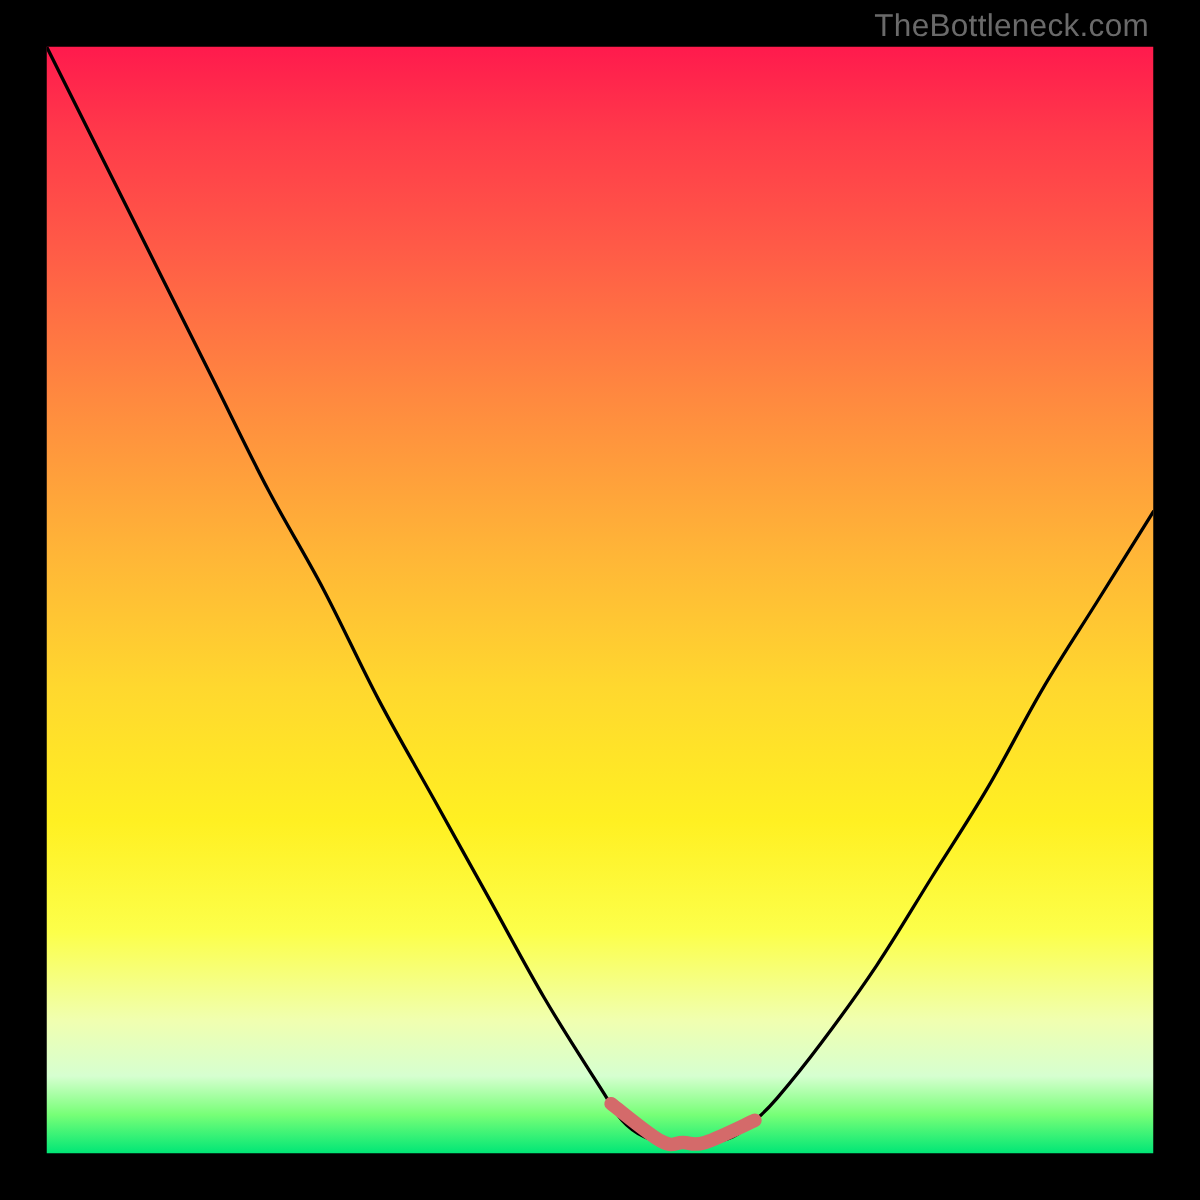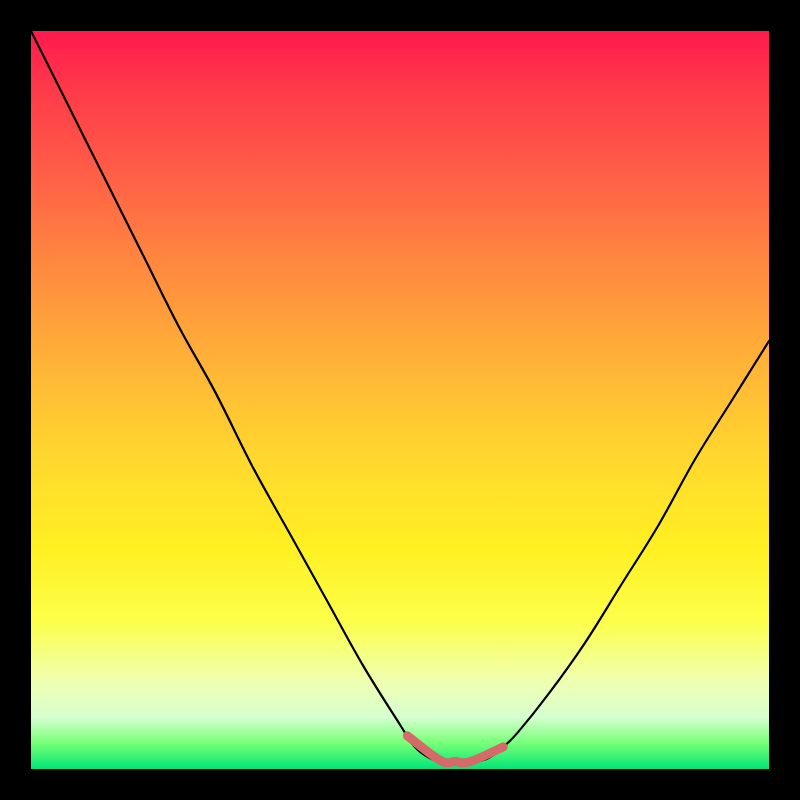--- a/index.html
+++ b/index.html
@@ -64,13 +64,14 @@
 <body>
 
 <div class="frame">
   <div class="plot">
     <div class="gradient"></div>
     <svg class="curve" viewBox="0 0 738 738" preserveAspectRatio="none">
       <path id="main-curve-path" d="M 0.00 0.00 C 6.64 13.28, 23.62 47.23, 36.90 73.80 C 50.18 100.37, 60.52 121.03, 73.80 147.60 C 87.08 174.17, 97.42 194.83, 110.70 221.40 C 123.98 247.97, 134.32 269.96, 147.60 295.20 C 160.88 320.44, 171.22 336.38, 184.50 361.62 C 197.78 386.86, 208.12 410.18, 221.40 435.42 C 234.68 460.66, 245.02 477.93, 258.30 501.84 C 271.58 525.75, 281.92 544.35, 295.20 568.26 C 308.48 592.17, 318.82 612.10, 332.10 634.68 C 345.38 657.26, 359.70 679.11, 369.00 693.72 C 378.30 708.33, 378.45 709.88, 383.76 715.86 C 389.07 721.84, 393.21 724.27, 398.52 726.93 C 403.83 729.59, 407.97 729.96, 413.28 730.62 C 418.59 731.28, 422.73 730.62, 428.04 730.62 C 433.35 730.62, 437.49 731.28, 442.80 730.62 C 448.11 729.96, 452.25 729.59, 457.56 726.93 C 462.87 724.27, 467.01 720.51, 472.32 715.86 C 477.63 711.21, 479.11 710.40, 487.08 701.10 C 495.05 691.80, 504.64 680.14, 516.60 664.20 C 528.56 648.26, 540.22 632.47, 553.50 612.54 C 566.78 592.61, 577.12 574.75, 590.40 553.50 C 603.68 532.25, 614.02 517.04, 627.30 494.46 C 640.58 471.88, 650.92 450.62, 664.20 428.04 C 677.48 405.46, 687.82 390.25, 701.10 369.00 C 714.38 347.75, 731.36 320.59, 738.00 309.96" fill="none" stroke="#000" stroke-width="2.2" stroke-linecap="round" stroke-linejoin="round"></path>
       <path id="highlight-path" d="M 376.38 704.79 C 382.36 709.27, 400.96 725.05, 409.59 729.70 C 418.22 734.35, 419.04 730.45, 424.35 730.62 C 429.66 730.79, 430.48 733.28, 439.11 730.62 C 447.74 727.96, 466.34 718.52, 472.32 715.86" fill="none" stroke="#d46a6a" stroke-width="9" stroke-linecap="round" stroke-linejoin="round"></path>
     </svg>
   </div>
+  <div class="attribution">TheBottleneck.com</div>
 </div>
 
 </body></html>

